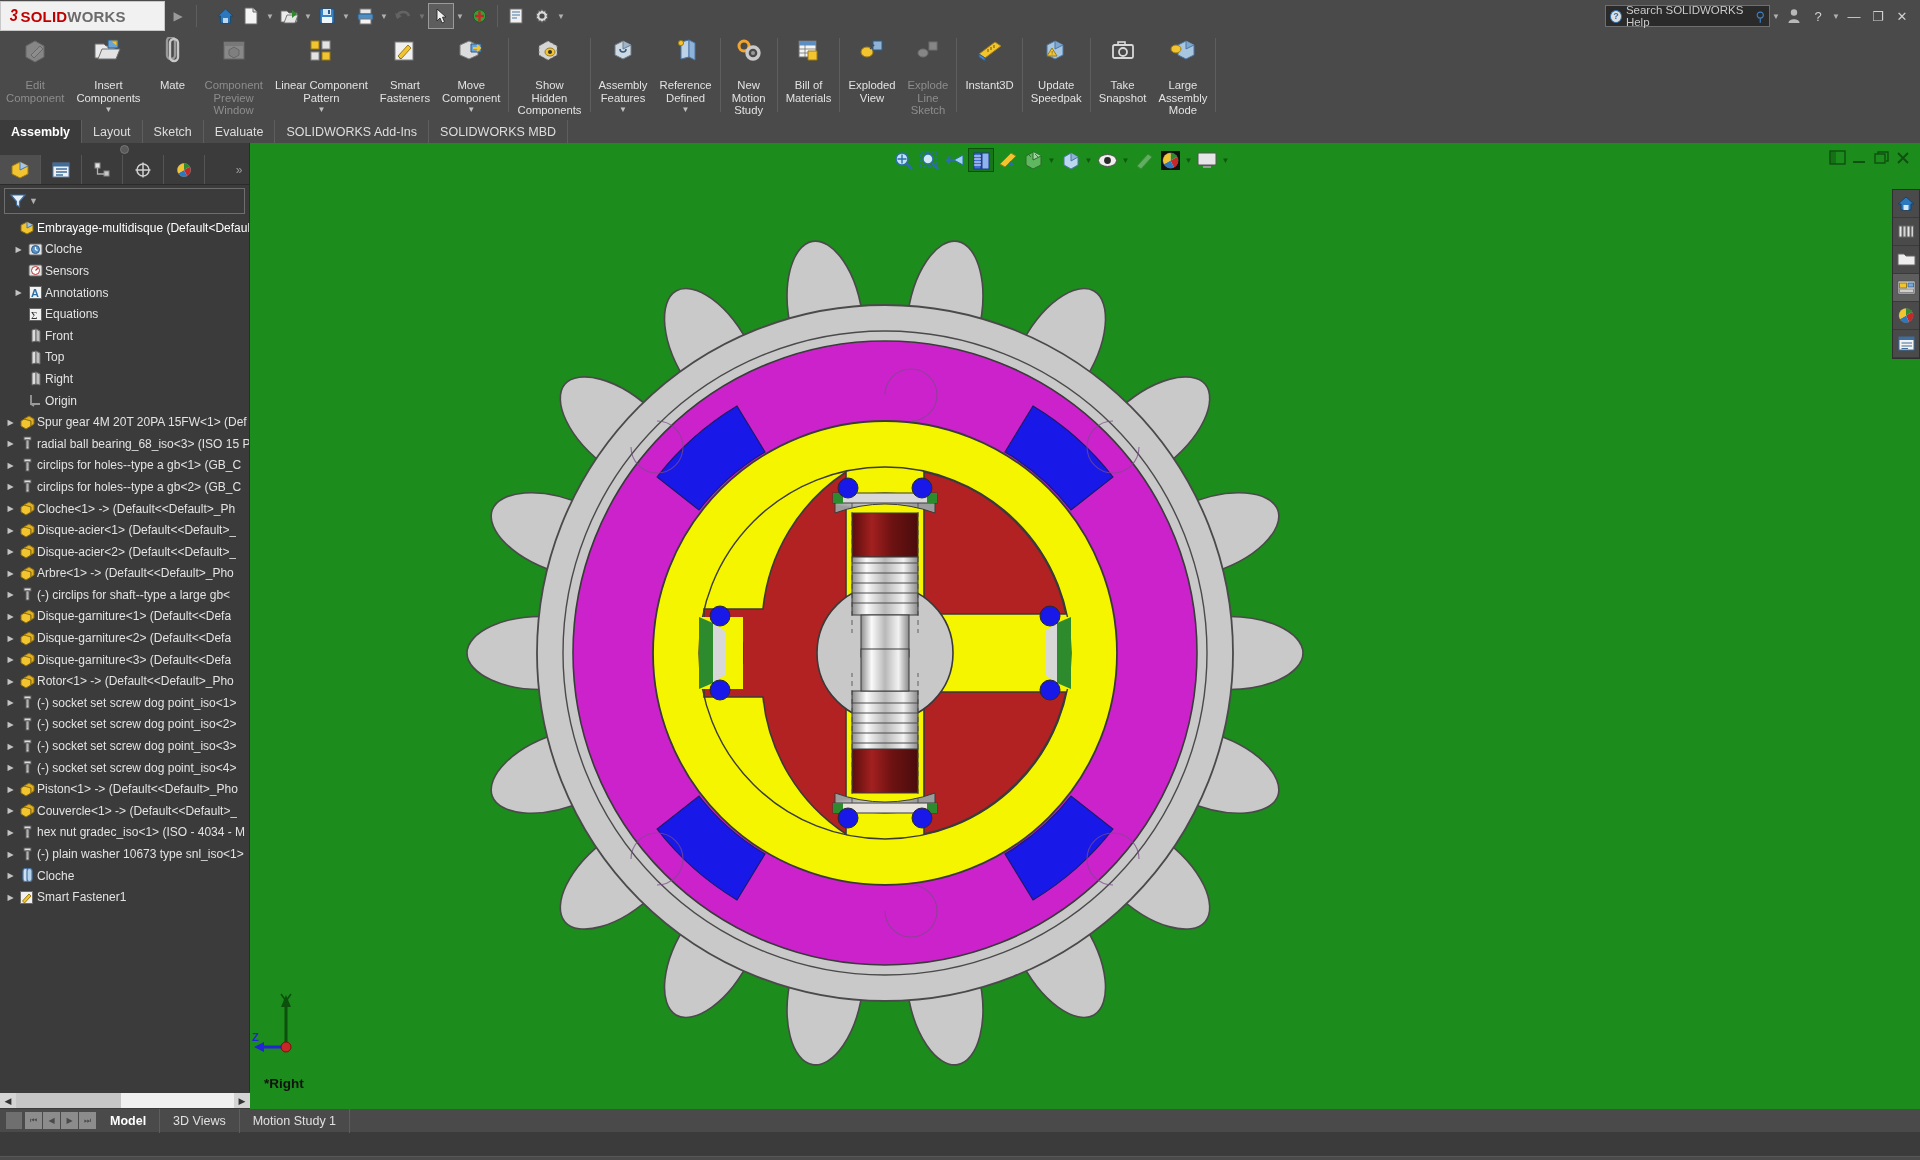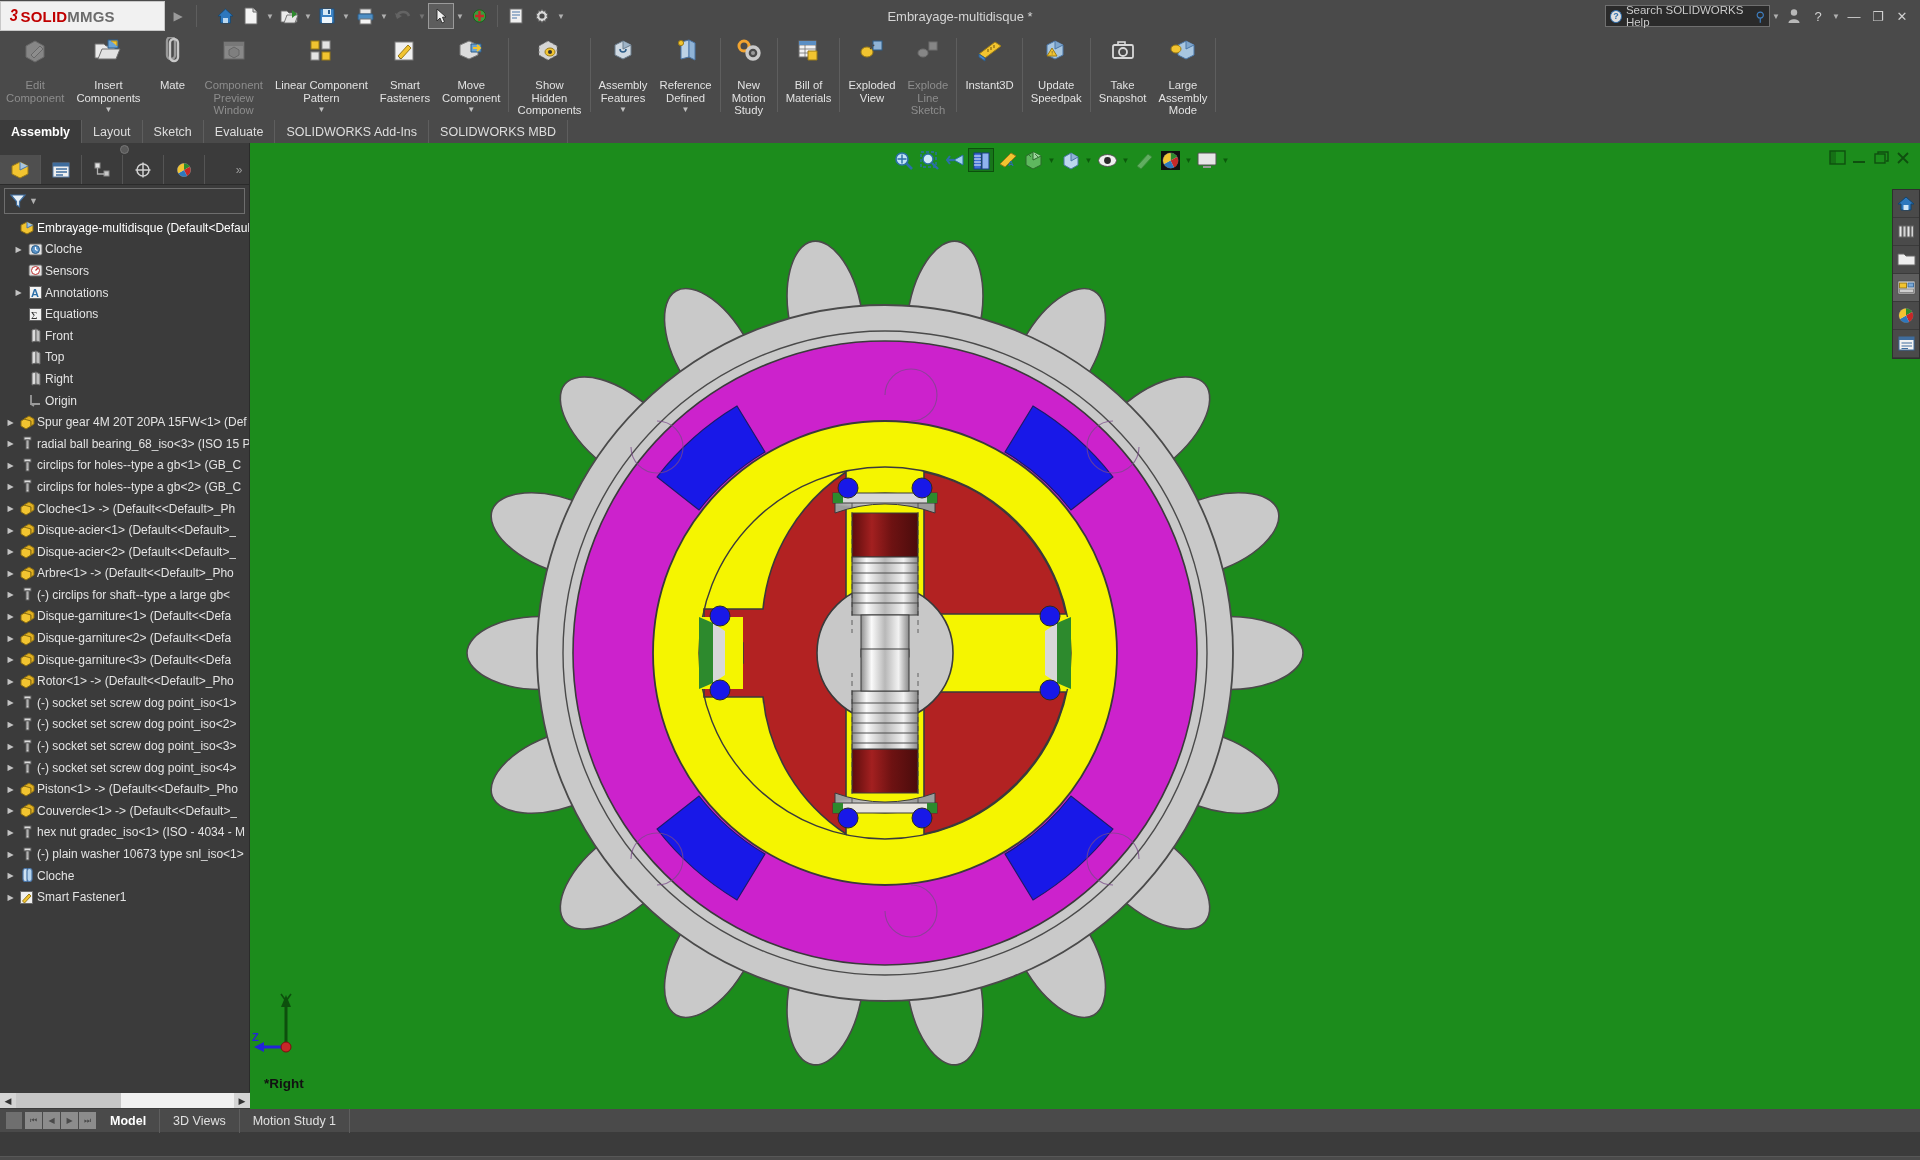--- a/index.html
+++ b/index.html
@@ -184,21 +184,21 @@
 </style>
 </head>
 <body>
 
 <div id="app">
 
   <div class="titlebar">
     <div class="sw-logo-box">
       <span class="sw-logo-ds">3</span>
       <span class="sw-logo-txt">
-        <span class="sol">SOLID</span><span class="works">MMGS</span>
+        <span class="sol">SOLID</span><span class="works">WORKS</span>
       </span>
     </div>
     <div class="tb-arrow">▶</div>
     <div class="tb-sep"></div>
 
     <div class="tb-icons">
 
       <div class="tb-btn">
         <svg width="19" height="18" viewBox="0 0 19 18">
             <path d="M9.5 2 L17 9 H14.5 V16 H4.5 V9 H2 Z" fill="#2d77bd" stroke="#15476f" stroke-width=".8"></path>
@@ -274,21 +274,20 @@
 
       <div class="tb-btn">
         <svg width="18" height="18" viewBox="0 0 18 18">
             <path d="M9 2.5 L10.4 4.2 L12.6 3.8 L12.9 6 L14.9 7 L13.9 9 L14.9 11 L12.9 12 L12.6 14.2 L10.4 13.8 L9 15.5 L7.6 13.8 L5.4 14.2 L5.1 12 L3.1 11 L4.1 9 L3.1 7 L5.1 6 L5.4 3.8 L7.6 4.2 Z" fill="#d8d8d8" stroke="#5d5d5d"></path>
             <circle cx="9" cy="9" r="2.6" fill="#4a4a4a"></circle>
           </svg>
       </div>
       <div class="tb-caret">▼</div>
     </div>
 
-    <div class="tb-title">Embrayage-multidisque *</div>
 
     <div class="tb-right">
       <div class="search-box">
         <span class="q">?</span>
         <span>Search SOLIDWORKS Help</span>
         <span class="mag">⚲</span>
       </div>
       <div class="tb-caret">▼</div>
       <div class="win-btn">
         <svg width="14" height="16" viewBox="0 0 14 16">

